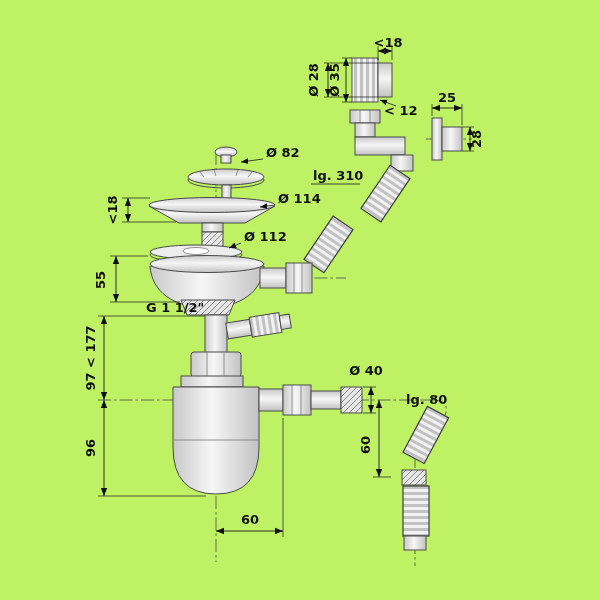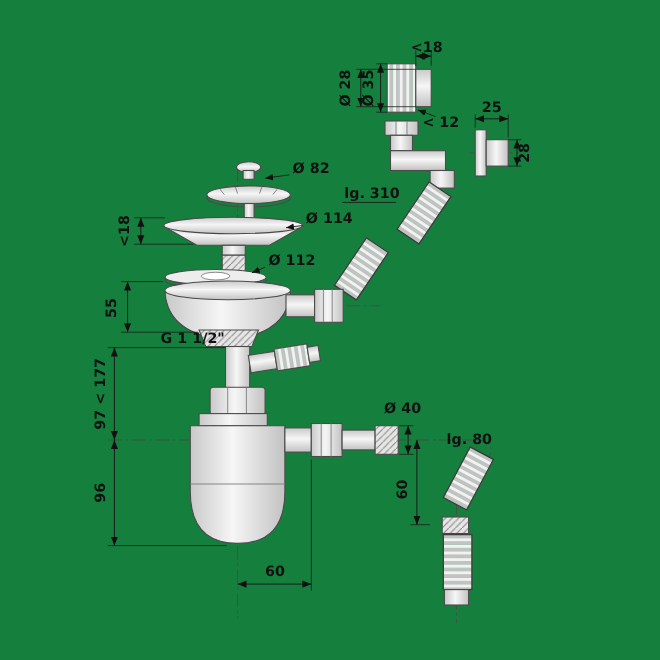--- a/index.html
+++ b/index.html
@@ -1,16 +1,16 @@
 <!DOCTYPE html>
 <html><head>
 <meta charset="utf-8">
 <style>
   html,body{margin:0;padding:0;background:#fff;}
-  .stage{position:relative;width:600px;height:600px;background:#15803d;overflow:hidden;}
+  .stage{position:relative;width:600px;height:600px;background:#bef264;overflow:hidden;}
   svg{display:block;}
   .p{stroke:#4a4a4a;stroke-width:1;}
   .pbold{stroke:#3c3c3c;stroke-width:1.2;}
   .facet{stroke:#7a7a7a;stroke-width:0.8;}
   .dim{stroke:#1a1a1a;stroke-width:0.9;fill:none;}
   .ext{stroke:#1a1a1a;stroke-width:0.7;fill:none;}
   .lead{stroke:#1a1a1a;stroke-width:0.8;fill:none;}
   .cl{stroke:#4a4a4a;stroke-width:0.8;fill:none;stroke-dasharray:13 3 2.5 3;}
   .lbl{font-family:"DejaVu Sans","Liberation Sans",sans-serif;font-size:13px;font-weight:600;fill:#111;}
 </style>

